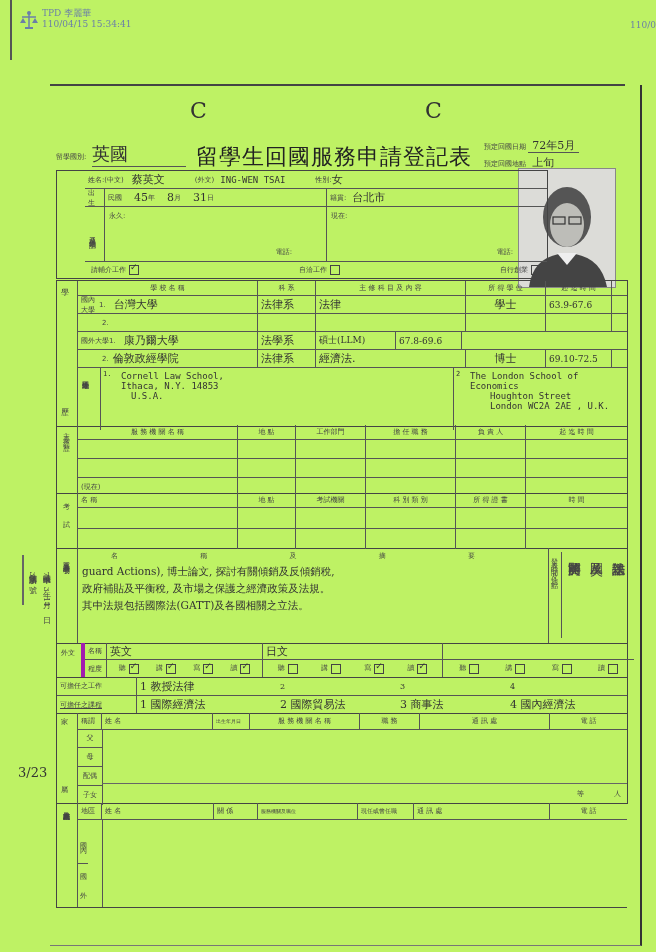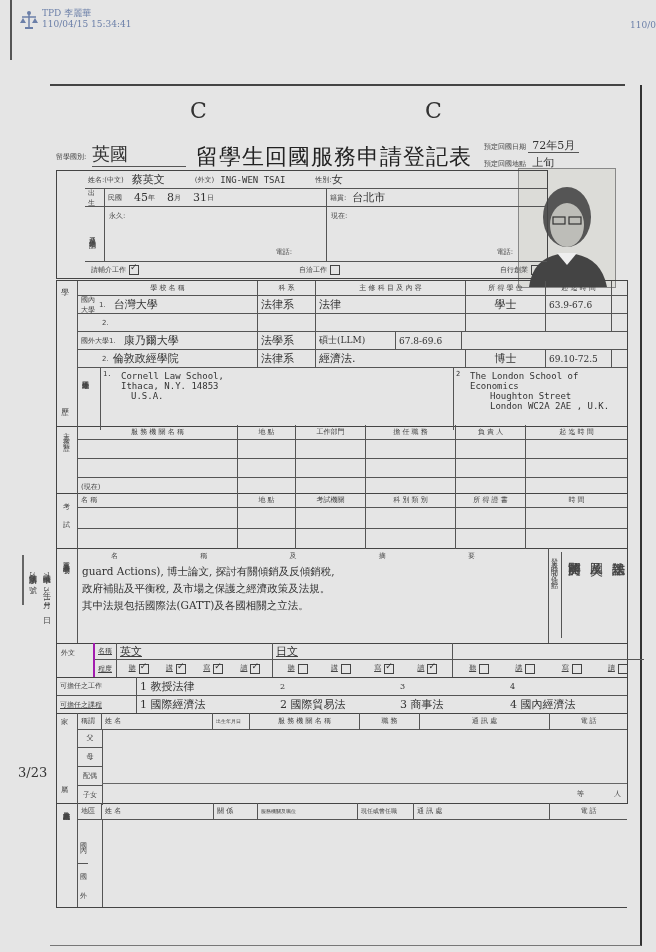--- a/index.html
+++ b/index.html
@@ -1,18 +1,18 @@
 <!DOCTYPE html>
 <html><head>
 <meta charset="utf-8">
 <style>
   html,body{margin:0;padding:0;}
   body{width:656px;height:952px;background:#f7f7f5;position:relative;overflow:hidden;
        font-family:"DejaVu Sans",sans-serif;color:#222;}
-  .paper{position:absolute;left:0;top:0;width:656px;height:952px;background:#e5e5e5;}
+  .paper{position:absolute;left:0;top:0;width:656px;height:952px;background:#bef264;}
   .lbar{position:absolute;left:10px;top:0;width:2px;height:60px;background:#555;}
   .stamp{position:absolute;left:24px;top:8px;font-family:"DejaVu Serif",serif;font-size:9px;color:#6b7fa8;line-height:11px;}
   .stamp .logo{position:absolute;left:-4px;top:2px;width:18px;height:20px;}
   .stamp .txt{margin-left:18px;}
   .stamp-r{position:absolute;right:0;top:20px;font-size:9px;color:#6b7fa8;font-family:"DejaVu Serif",serif;}
   .frame{position:absolute;left:50px;top:85px;width:590px;height:860px;border-right:2px solid #333;border-bottom:1px solid #777;}
   .frame-top{position:absolute;left:50px;top:84px;width:575px;height:2px;background:#444;}
   .hole{position:absolute;font-family:"DejaVu Serif",serif;font-size:22px;color:#333;}
   .title-row{position:absolute;left:56px;top:142px;width:520px;height:30px;}
   .country-lbl{position:absolute;left:0;top:10px;font-size:7px;color:#444;}
@@ -283,21 +283,21 @@
     <div style="position:absolute;left:492px;top:4px;height:86px;border-right:1px solid #555;padding-right:2px;" class="vlabel">發表時間及地點</div>
     <div style="position:absolute;left:508px;top:4px;display:flex;flex-direction:row-reverse;gap:4px;" class="hw">
       <span class="sidecol" style="font-size:13px;">法學雜誌</span>
       <span class="sidecol" style="font-size:13px;">及美國</span>
       <span class="sidecol" style="font-size:13px;">即將於英國</span>
     </div>
   </div>
 
   <div class="wide" style="top:643px;height:34px;border-bottom:1px solid #444;">
     <div style="position:absolute;left:4px;top:2px;font-size:7px;color:#444;line-height:16px;">外文</div>
-    <div style="position:absolute;left:36px;top:0;width:549px;height:34px;border-left:2px solid #a21caf;font-size:7px;color:#444;text-decoration:underline;">
+    <div style="position:absolute;left:24px;top:0;width:549px;height:34px;border-left:4px solid #a21caf;font-size:7px;color:#444;">
       <div class="row" style="height:16px;">
         <div class="cell" style="width:22px;">名稱</div>
         <div class="cell hw" style="width:156px;">英文</div>
         <div class="cell hw" style="width:180px;">日文</div>
         <div class="cell" style="width:191px;border-right:none;"></div>
       </div>
       <div class="row" style="height:17px;border-bottom:none;">
         <div class="cell" style="width:22px;">程度</div>
         <div class="cell" style="width:156px;justify-content:space-around;">
           <span><span>聽</span><span class="chk on"></span></span>

